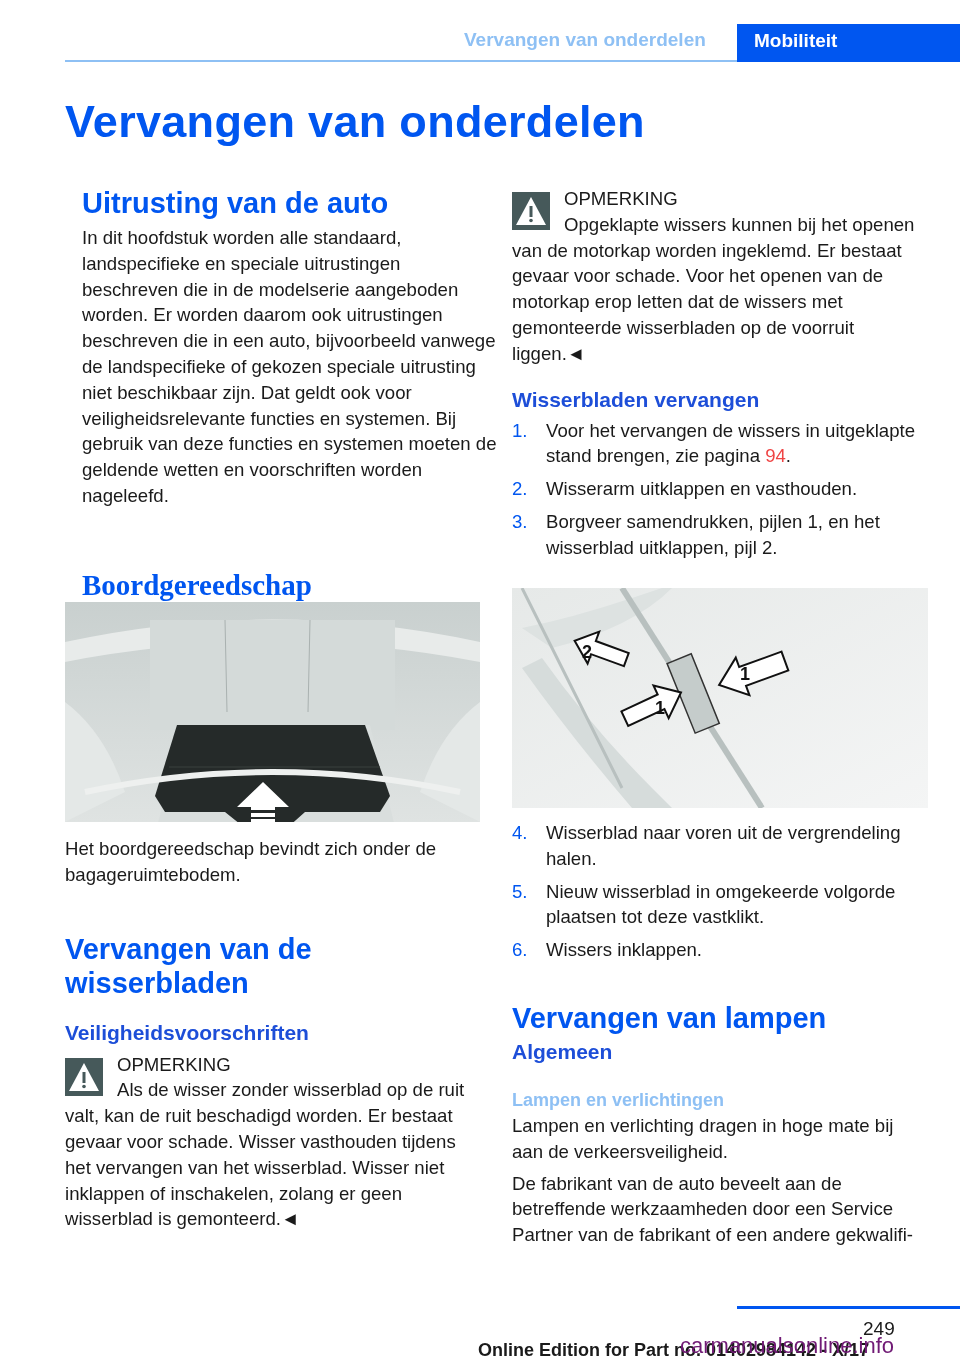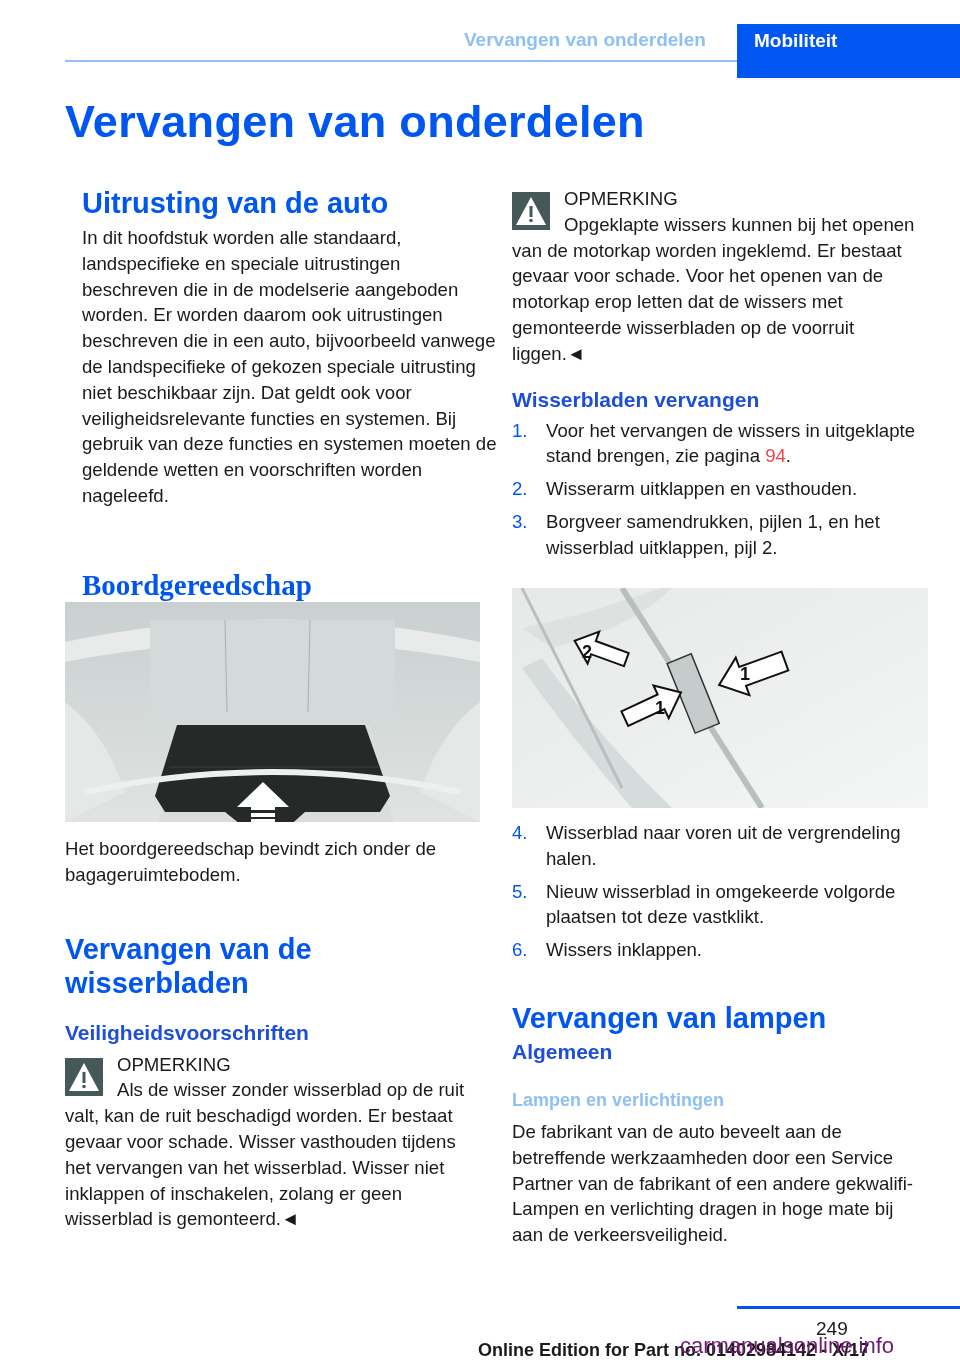--- a/index.html
+++ b/index.html
@@ -1,40 +1,40 @@
 <!DOCTYPE html>
 <html><head>
 <meta charset="utf-8">
 <style>
   html, body { margin:0; padding:0; background:#ffffff; }
   body { width:960px; height:1362px; position:relative; overflow:hidden;
          font-family:"Liberation Sans", sans-serif; color:#1a1a1a; }
   .hdr-line { position:absolute; left:65px; top:60px; width:672px; height:2px; background:#8ec0f4; }
   .hdr-crumb { position:absolute; left:464px; top:29px; font-size:19px; font-weight:bold; color:#8ec0f4; }
-  .hdr-tab { position:absolute; left:737px; top:24px; width:223px; height:54px; background:#0056f0;
+  .hdr-tab { position:absolute; left:737px; top:24px; width:223px; height:38px; background:#0056f0;
              color:#fff; font-size:19px; font-weight:bold; box-sizing:border-box; padding:6px 0 0 17px; }
   .page-title { position:absolute; left:65px; top:96px; font-size:45px; font-weight:bold; color:#0056f0; letter-spacing:0.3px; }
   .col { position:absolute; width:415px; }
   .col-left { left:82px; top:186px; }
   .col-right { left:512px; top:186px; }
   h2 { margin:0; font-size:29px; font-weight:bold; color:#0056f0; line-height:34px; }
   h3 { margin:0; font-size:21px; font-weight:bold; color:#1d4ed8; line-height:26px; }
   h4 { margin:0; font-size:18px; font-weight:bold; color:#8ec0f4; line-height:26px; }
   p { margin:0; font-size:18.6px; line-height:25.8px; }
   .note { position:relative; font-size:18.6px; line-height:25.8px; }
   .warn-icon { float:left; width:38px; height:38px; background:#46595a; margin:6px 14px 4px 0; position:relative; }
   .warn-icon svg { position:absolute; left:3px; top:3px; }
   .note-title { display:block; }
   .steps { margin:0; padding:0; list-style:none; }
   .steps li { position:relative; padding-left:34px; font-size:18.6px; line-height:25.8px; margin-bottom:7px; }
   .steps .num { position:absolute; left:0; top:0; color:#0056f0; }
   .link { color:#ef4444; }
   .img-box { position:absolute; overflow:hidden; }
   .footer-line { position:absolute; left:737px; top:1306px; width:223px; height:3px; background:#0056f0; }
-  .page-num { position:absolute; left:816px; top:1318px; font-size:19px; }
+  .page-num { position:absolute; left:863px; top:1318px; font-size:19px; }
   .footer-text { position:absolute; left:478px; top:1340px; font-size:18px;font-weight:bold; }
   .watermark { position:absolute; left:680px; top:1333px; font-size:22px; color:#701a75; }
 </style>
 </head>
 <body>
 
 <div class="hdr-line"></div>
 <div class="hdr-crumb">Vervangen van onderdelen</div>
 <div class="hdr-tab">Mobiliteit</div>
 
@@ -159,20 +159,20 @@
     </li>
     <li>
       <span class="num">6.</span>
       <span>Wissers inklappen.</span>
     </li>
   </ul>
 
   <h2 style="margin-top:38px;">Vervangen van lampen</h2>
   <h3 style="margin-top:4px;">Algemeen</h3>
   <h4 style="margin-top:22px;">Lampen en verlichtingen</h4>
+  <p>Lampen en verlichting dragen in hoge mate bij aan de verkeersveiligheid.</p>
   <p style="margin-top:6px;">De fabrikant van de auto beveelt aan de betreffende werkzaamheden door een Service Partner van de fabrikant of een andere gekwalifi-</p>
-  <p>Lampen en verlichting dragen in hoge mate bij aan de verkeersveiligheid.</p>
 </div>
 
 <div class="footer-line"></div>
 <div class="page-num">249</div>
 <div class="footer-text">Online Edition for Part no. 01402984142 - X/17</div>
 <div class="watermark">carmanualsonline.info</div>
 
 </body></html>

